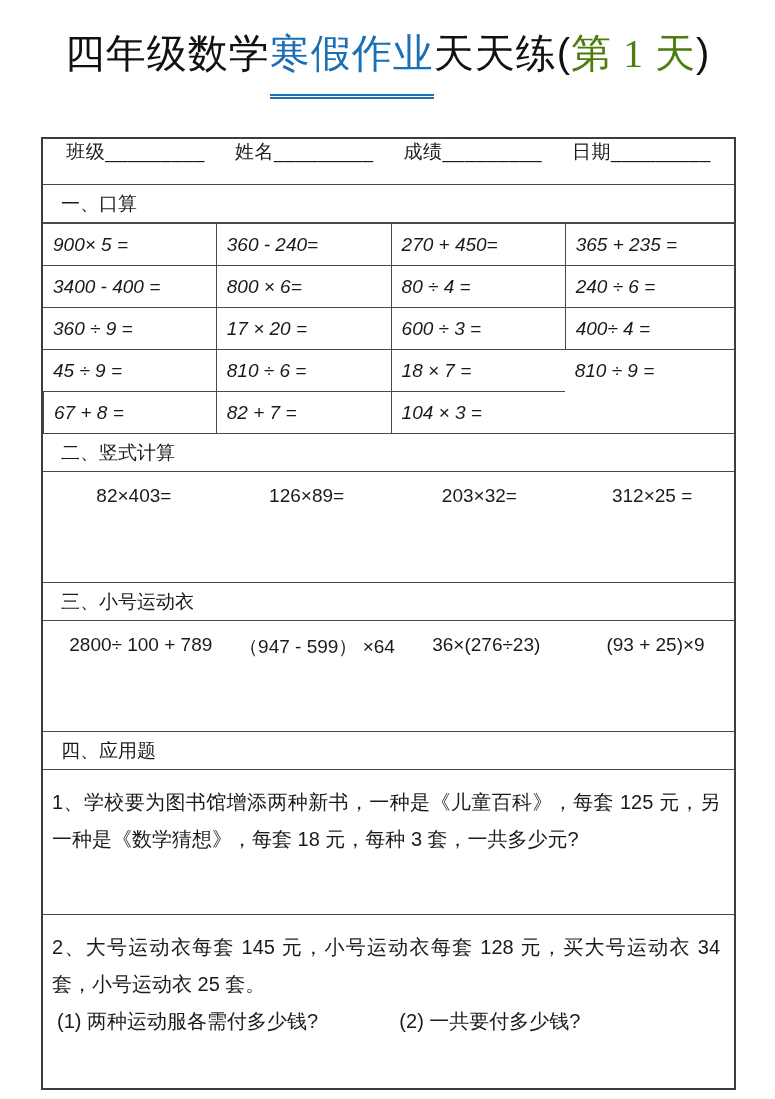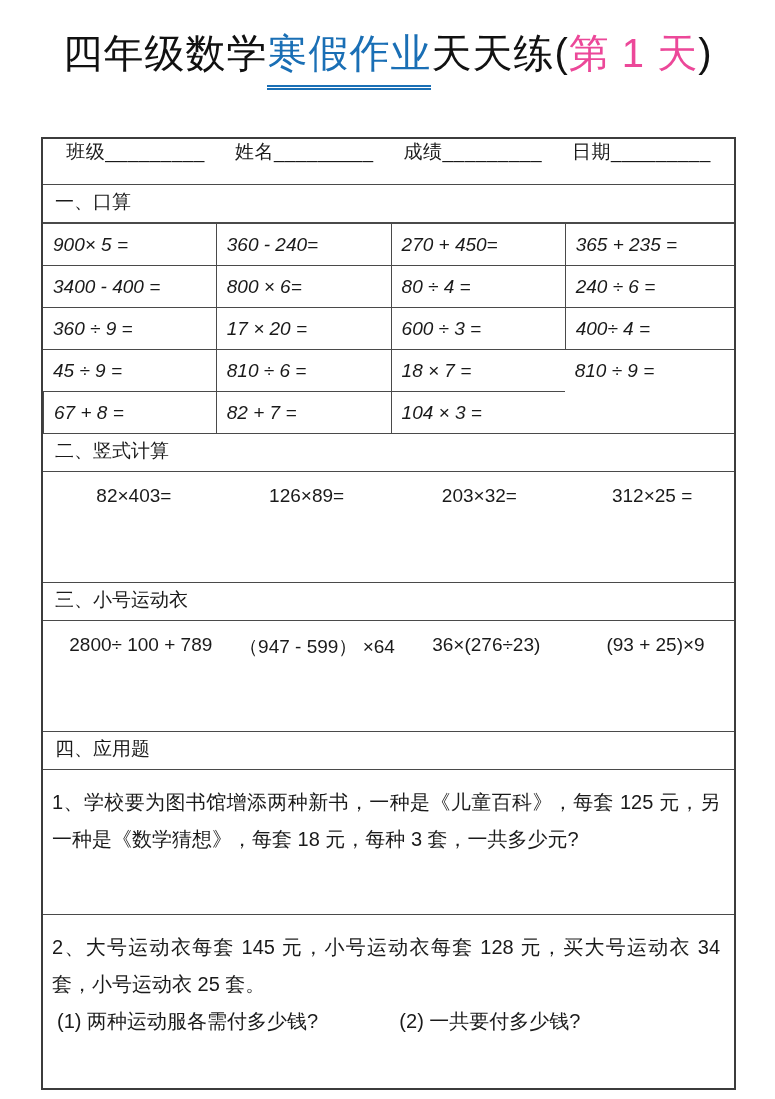--- a/index.html
+++ b/index.html
@@ -18,23 +18,23 @@
     font-size: 40px;
     font-weight: 500;
     line-height: 1.15;
     letter-spacing: 1px;
     white-space: nowrap;
     color: #111;
   }
   .title .hl {
     color: #1a6fb5;
     border-bottom: 5px double #1a6fb5;
-    padding-bottom: 10px;
+    padding-bottom: 19px;
   }
-  .title .day { color: #ec4899; }
+  .title .day { color: #4d7c0f; font-family: Liberation Serif, serif; }
 
   
   .sheet {
     position: absolute;
     left: 41px; top: 107px;
     width: 695px; height: 953px;
     border: 2px solid #3c3c3c;
     display: flex;
     flex-direction: column;
     font-size: 19px;
@@ -51,23 +51,22 @@
     gap: 30px;
     padding-bottom: 7px;
     font-size: 19px;
   }
   .info-field { white-space: nowrap; letter-spacing: 0.5px; }
 
   
   .section-row {
     height: 38px;
     line-height: 37px;
-    padding-left: 12px;
+    padding-left: 18px;
     font-size: 19px;
-    font-family: Liberation Mono, monospace;
   }
 
   
   .oral-grid {
     display: grid;
     grid-template-columns: 25% 25.3% 25.2% 24.5%;
     grid-auto-rows: 42px;
     font-style: italic;
   }
   .oral-cell {

